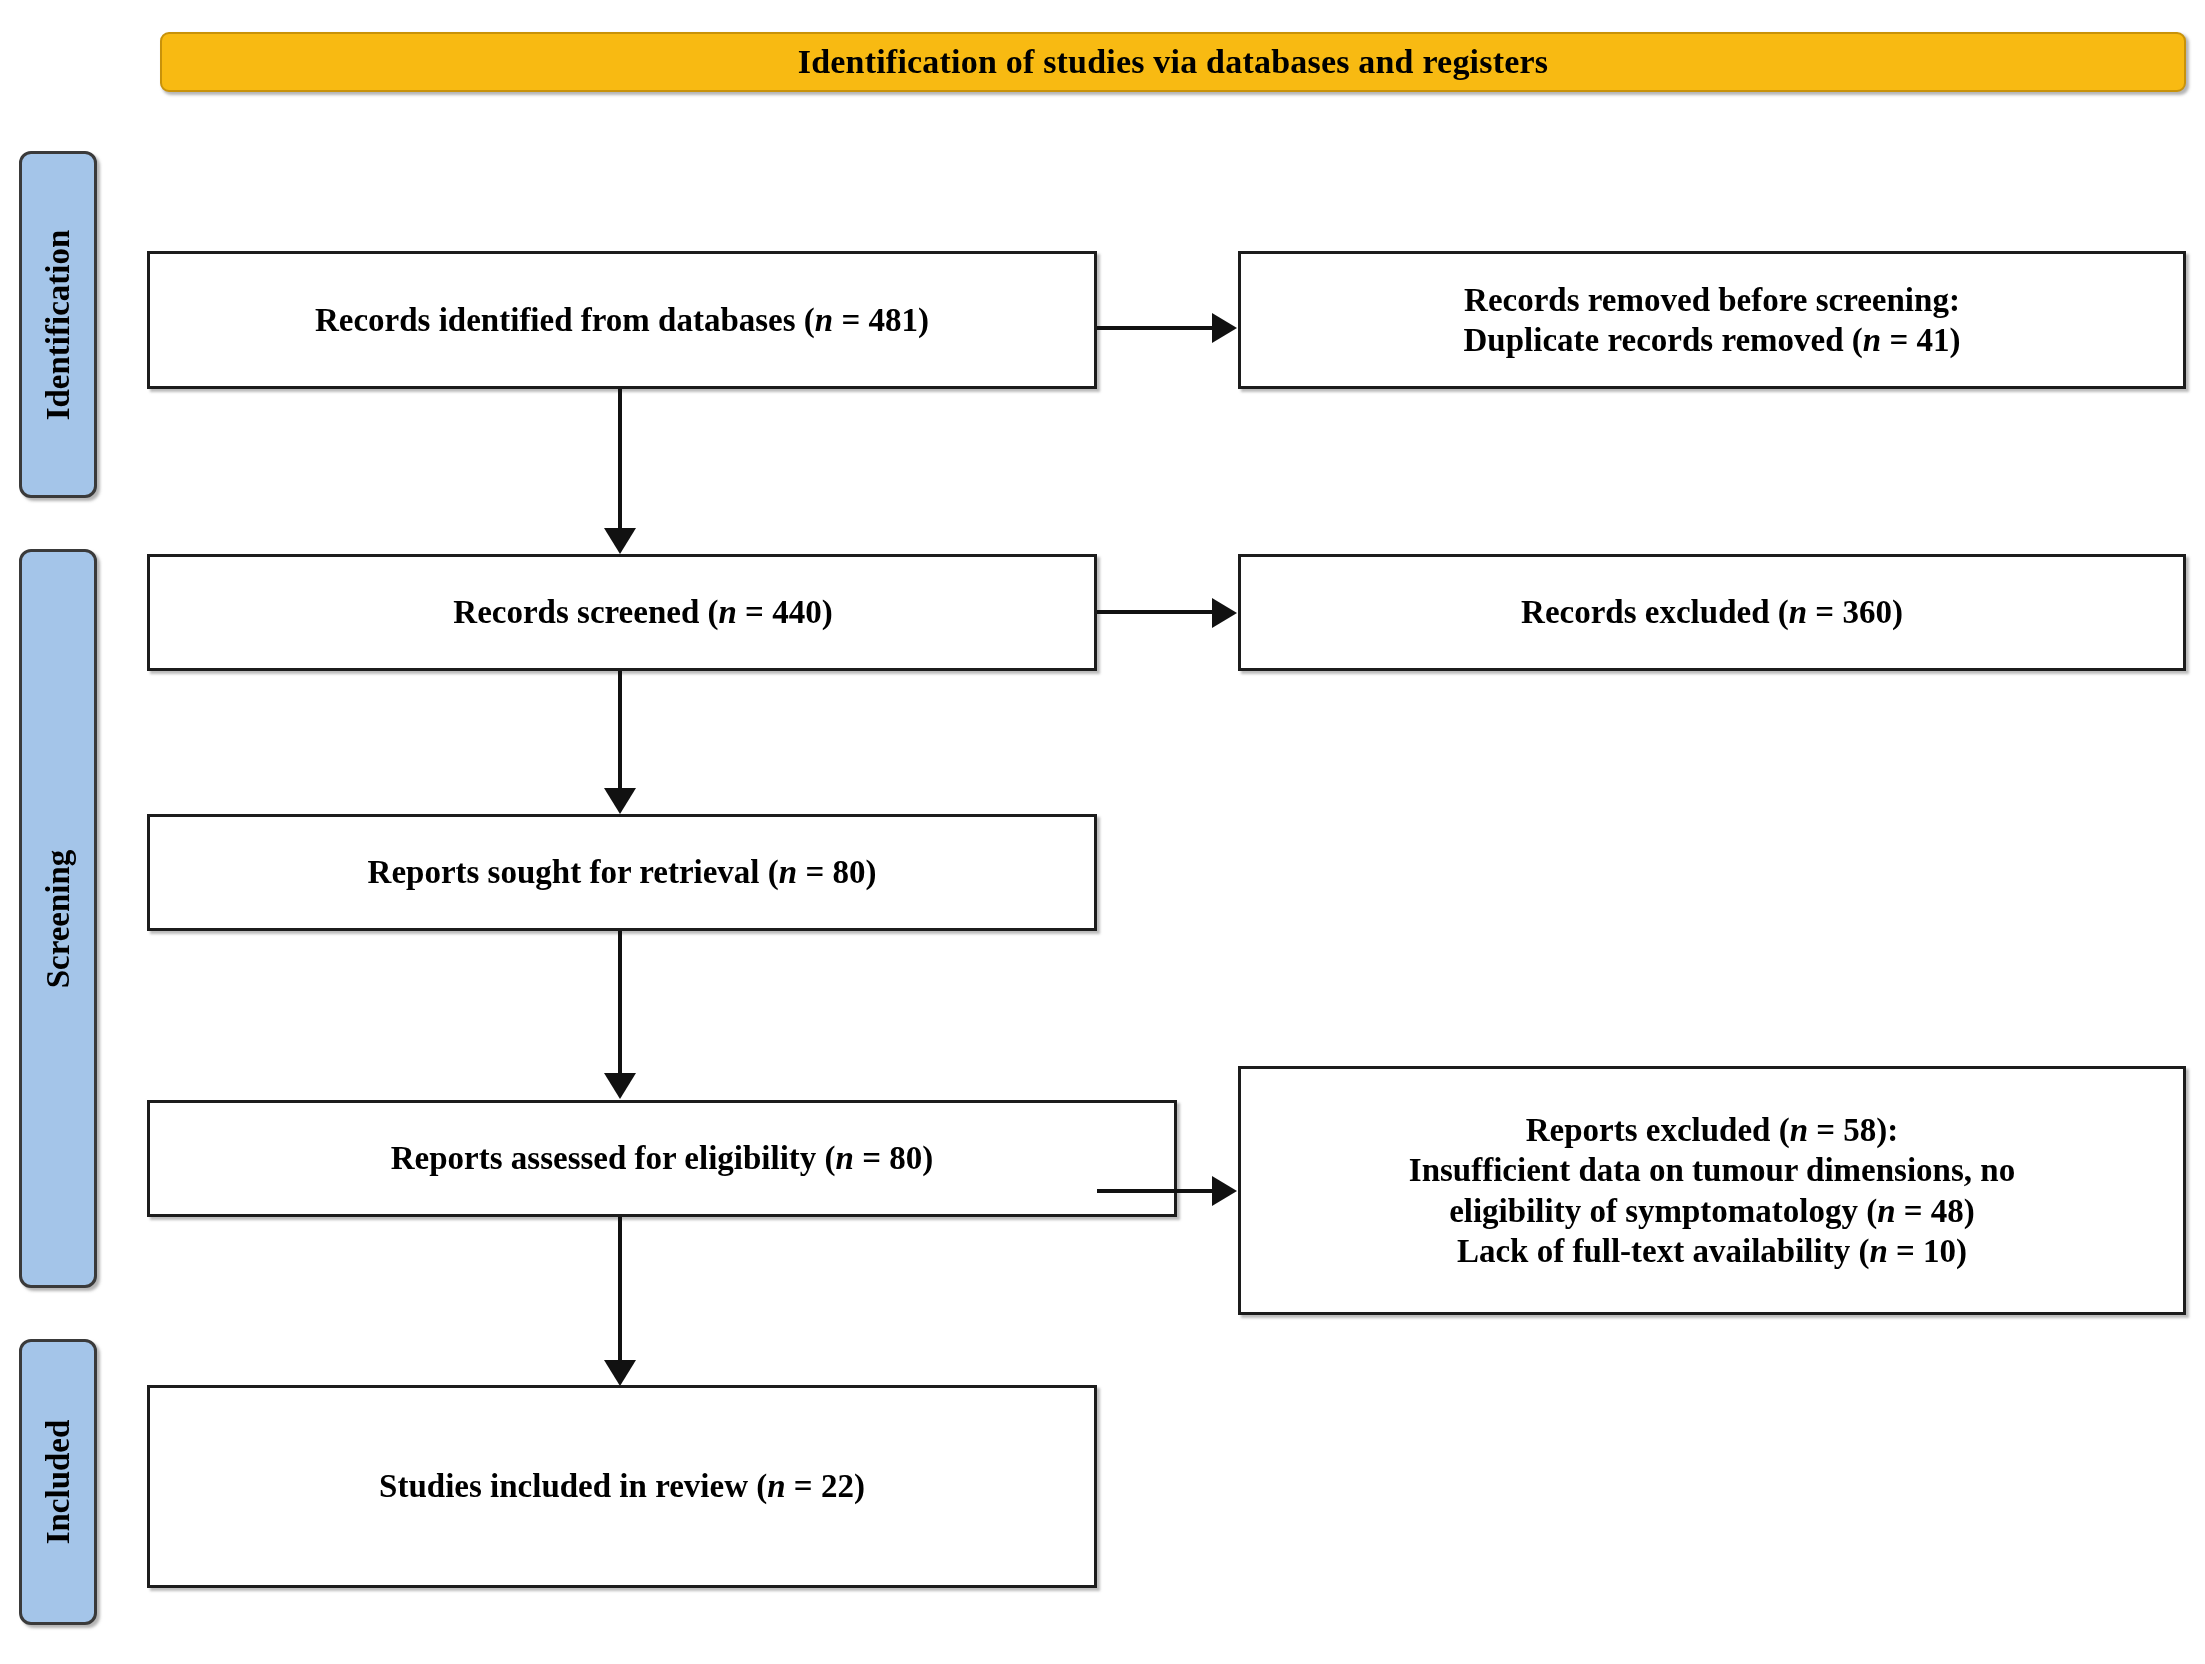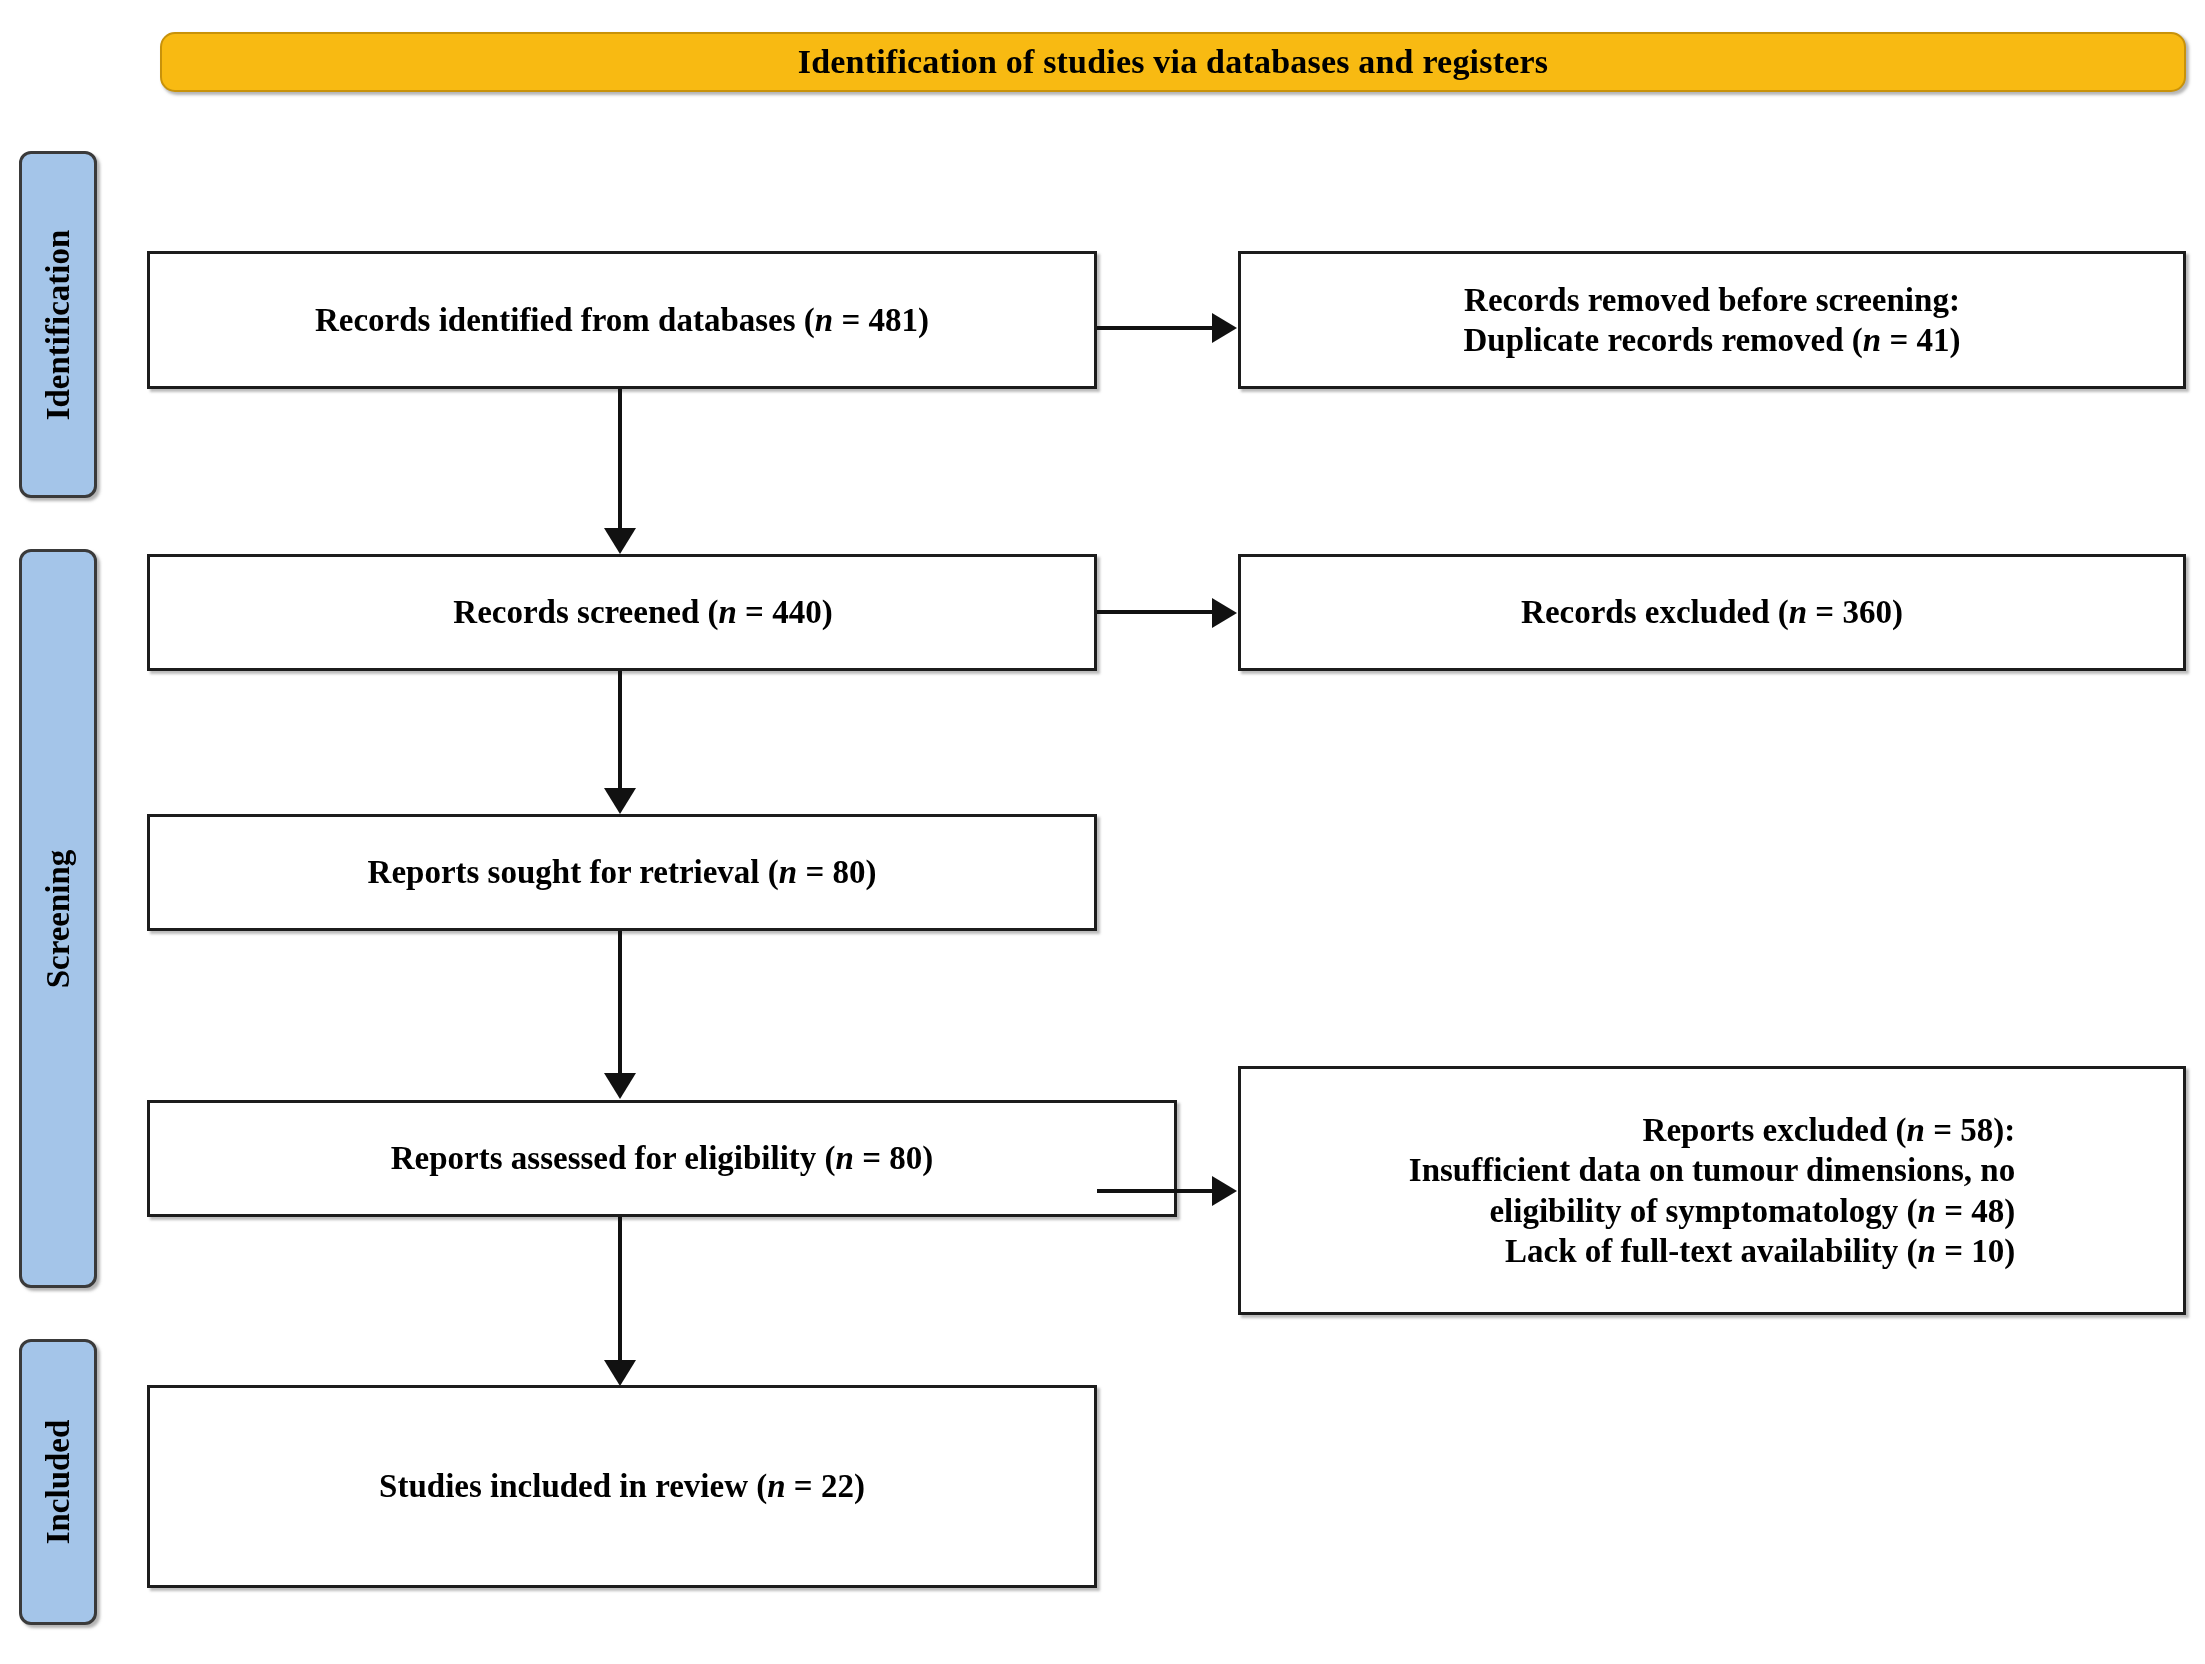--- a/index.html
+++ b/index.html
@@ -22,21 +22,21 @@
 
   
   .banner {
     position: absolute;
     left: 160px;
     top: 32px;
     width: 2026px;
     height: 60px;
     background: #f8ba12;
     border: 2.3px solid #c8920a;
-    border-radius: 15px;
+    border-radius: 9px;
     box-sizing: border-box;
     display: flex;
     align-items: center;
     justify-content: center;
     box-shadow: 2.3px 2.3px 3px rgba(120,120,120,0.55);
   }
   .banner-text {
     font-size: 34px;
     font-weight: bold;
     letter-spacing: 0.2px;
@@ -183,21 +183,21 @@
 
   <div class="conn-v" style="left:618px; top:931px; height:145px;"></div>
   <div class="arrow-down" style="left:604px; top:1073px;"></div>
 
   <div class="fbox" style="left:147px; top:1100px; width:1030px; height:117px;">
     <div class="boxtext">
       <span class="ln"><span>Reports assessed for eligibility (</span><span class="ital">n</span><span> = 80)</span></span>
     </div>
   </div>
 
-  <div class="fbox" style="left:1238px; top:1066px; width:948px; height:249px;text-align:right;">
+  <div class="fbox" style="left:1238px; top:1066px; width:948px; height:249px;">
     <div class="boxtext">
       <span class="ln"><span>Reports excluded (</span><span class="ital">n</span><span> = 58):</span></span>
       <span class="ln"><span>Insufficient data on tumour dimensions, no</span><span class="ital"></span><span></span></span>
       <span class="ln"><span>eligibility of symptomatology (</span><span class="ital">n</span><span> = 48)</span></span>
       <span class="ln"><span>Lack of full-text availability (</span><span class="ital">n</span><span> = 10)</span></span>
     </div>
   </div>
 
   <div class="conn-h" style="left:1097px; top:1189px; width:117px;"></div>
   <div class="arrow-right" style="left:1212px; top:1176px;"></div>

